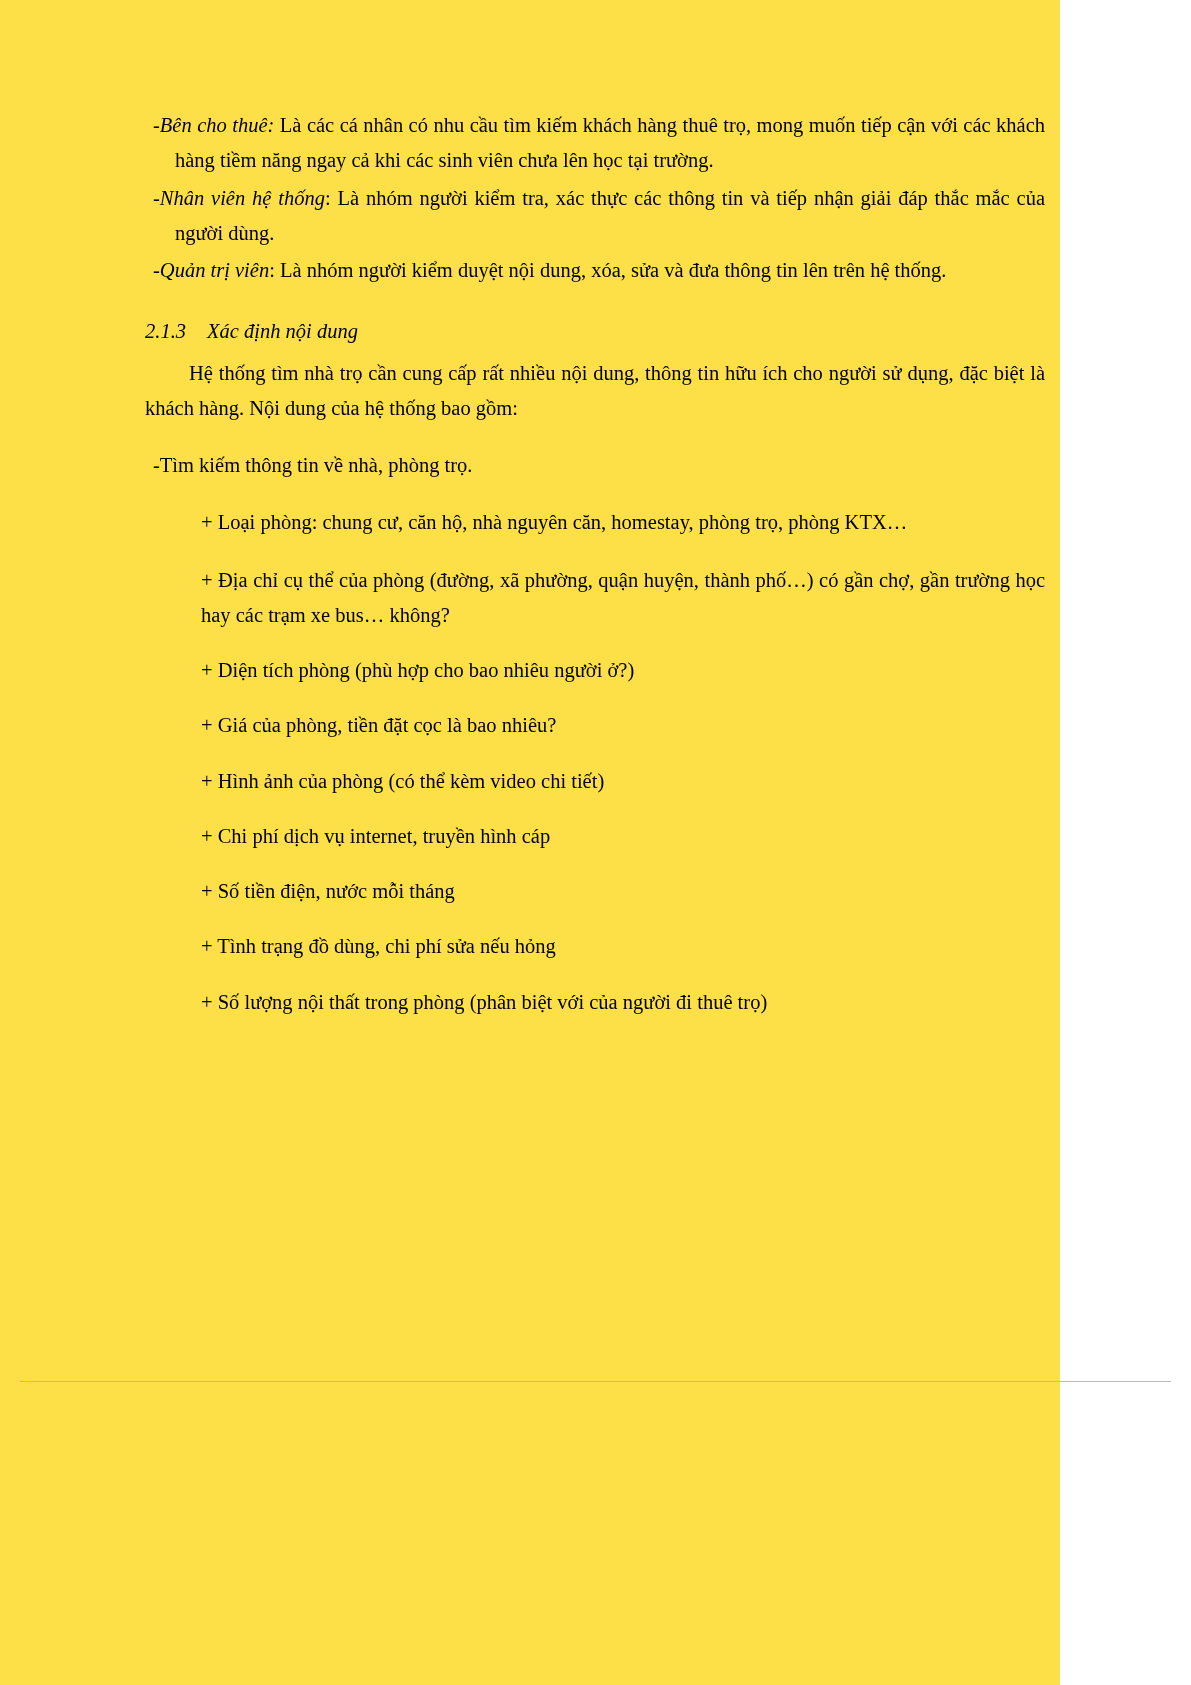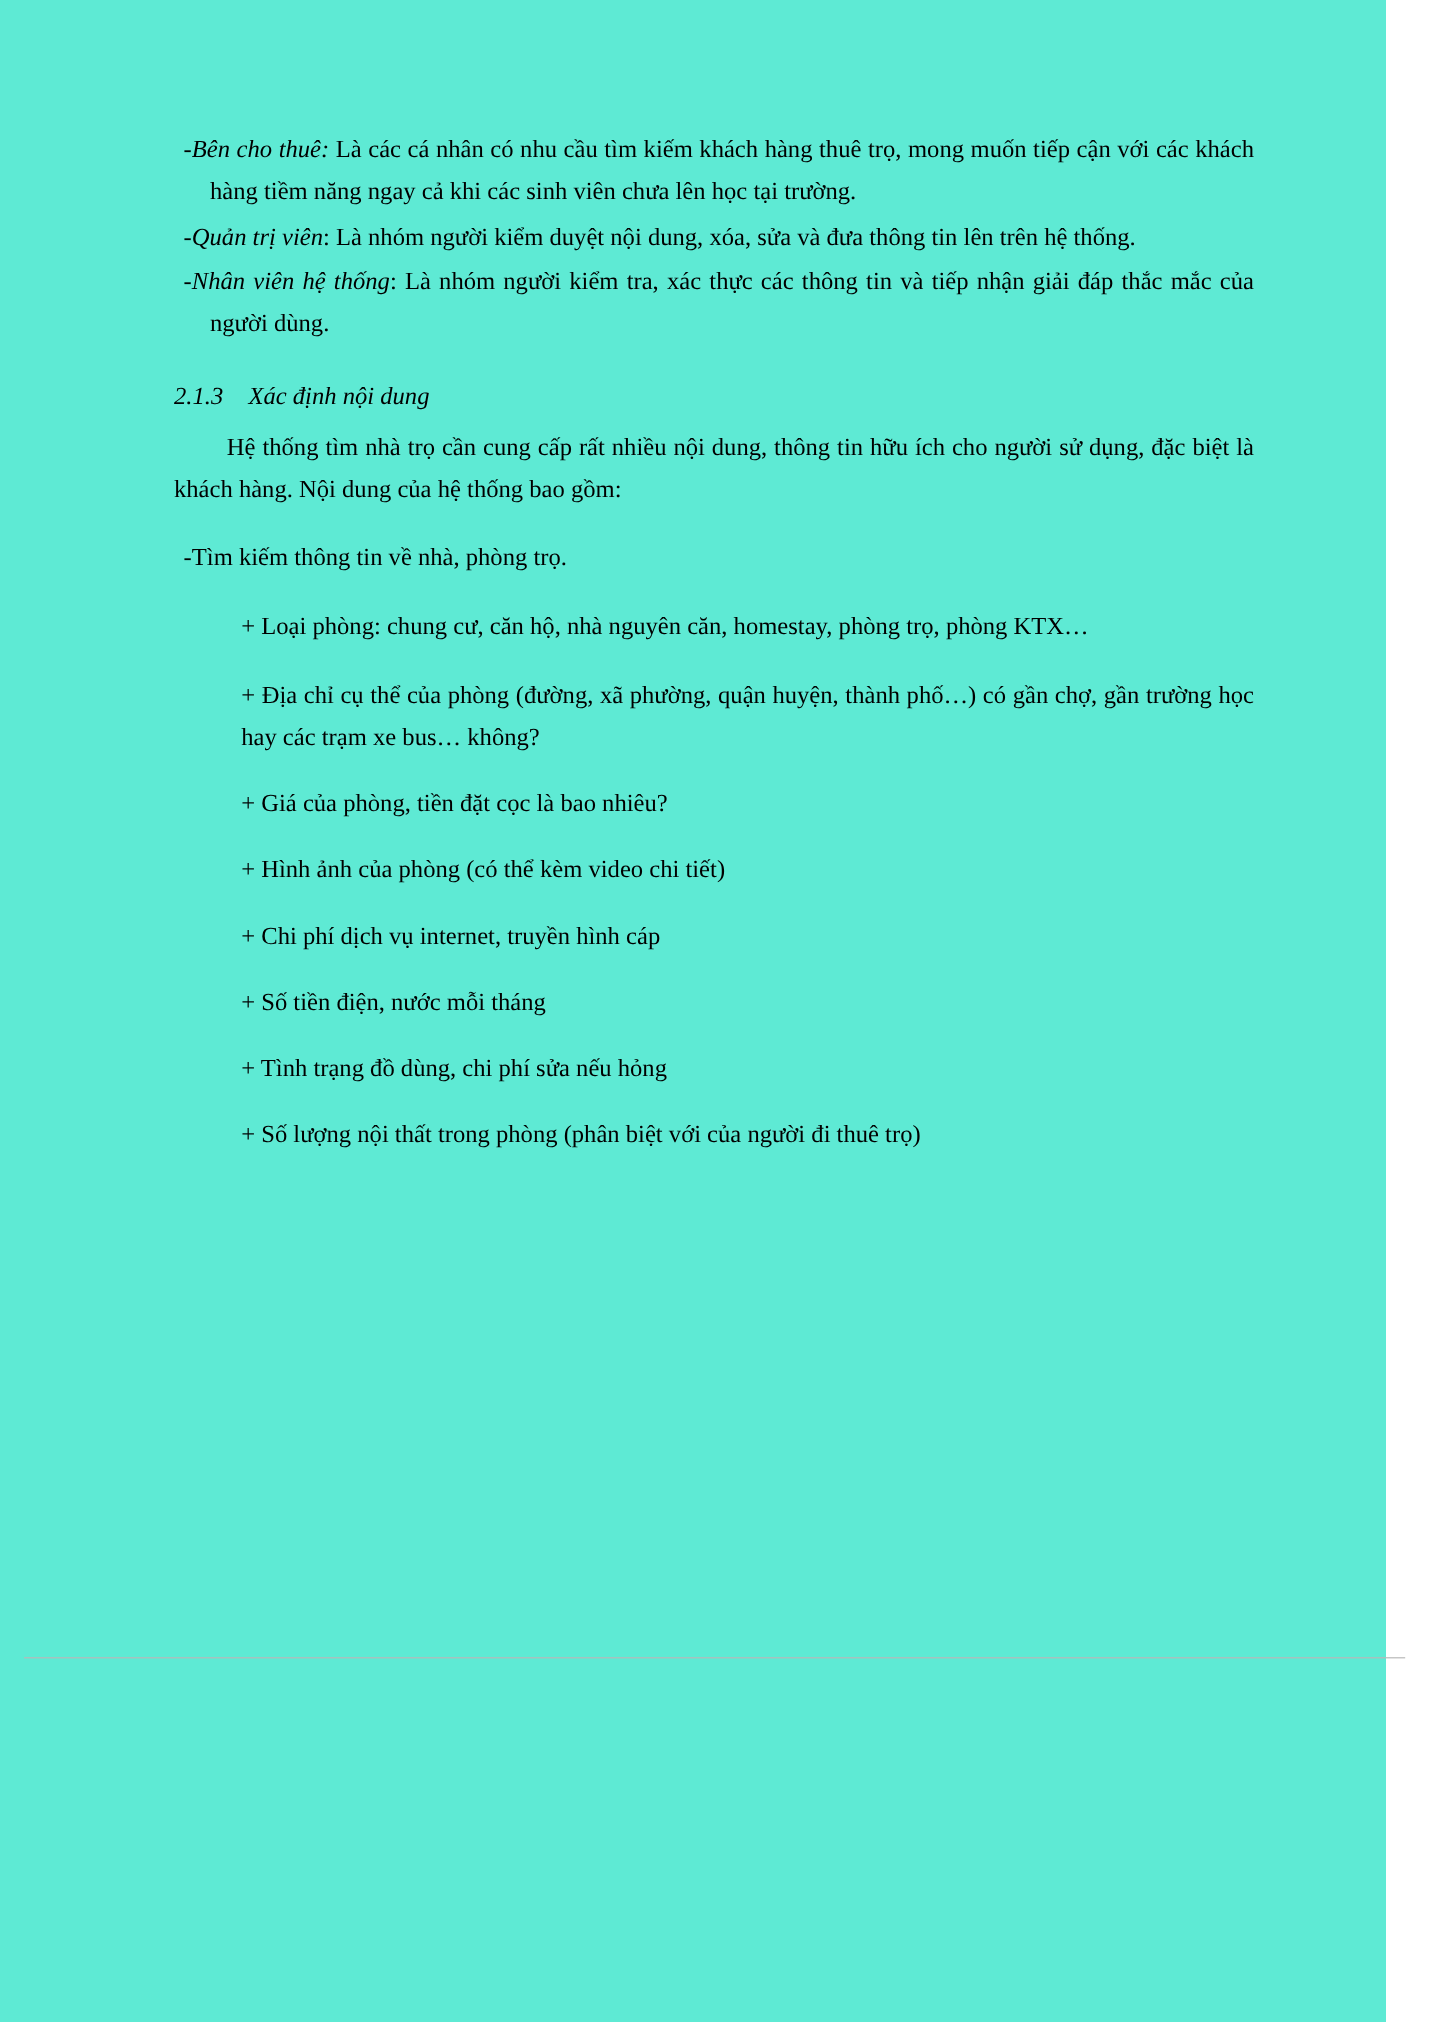--- a/index.html
+++ b/index.html
@@ -11,23 +11,23 @@
     width: 1191px;
     height: 1685px;
     position: relative;
     font-family: "Liberation Serif", "DejaVu Serif", serif;
     color: #000000;
   }
   .page {
     position: absolute;
     top: 0;
     left: 0;
-    width: 1155px;
+    width: 1060px;
     height: 1685px;
-    background: #5eead4;
+    background: #fde047;
     box-sizing: border-box;
   }
   .content {
     position: absolute;
     left: 145px;
     top: 108px;
     width: 900px;
   }
   p {
     margin: 0;
@@ -100,37 +100,38 @@
 
 <div class="page">
 
   <div class="content">
 
     <p class="bullet-block">
       <span class="ital">-Bên cho thuê:</span><span> Là các cá nhân có nhu cầu tìm kiếm khách hàng thuê trọ, mong muốn tiếp cận với các khách hàng tiềm năng ngay cả khi các sinh viên chưa lên học tại trường.</span>
     </p>
 
     <p class="bullet-block">
-      <span class="ital">-Quản trị viên</span><span>: Là nhóm người kiểm duyệt nội dung, xóa, sửa và đưa thông tin lên trên hệ thống.</span>
+      <span class="ital">-Nhân viên hệ thống</span><span>: Là nhóm người kiểm tra, xác thực các thông tin và tiếp nhận giải đáp thắc mắc của người dùng.</span>
     </p>
 
     <p class="bullet-block">
-      <span class="ital">-Nhân viên hệ thống</span><span>: Là nhóm người kiểm tra, xác thực các thông tin và tiếp nhận giải đáp thắc mắc của người dùng.</span>
+      <span class="ital">-Quản trị viên</span><span>: Là nhóm người kiểm duyệt nội dung, xóa, sửa và đưa thông tin lên trên hệ thống.</span>
     </p>
 
     <p class="heading">
       <span class="num">2.1.3</span><span>Xác định nội dung</span>
     </p>
 
     <p class="para-indent">Hệ thống tìm nhà trọ cần cung cấp rất nhiều nội dung, thông tin hữu ích cho người sử dụng, đặc biệt là khách hàng. Nội dung của hệ thống bao gồm:</p>
 
     <p class="lead-italic">-Tìm kiếm thông tin về nhà, phòng trọ.</p>
 
     <p class="sub-item">+ Loại phòng: chung cư, căn hộ, nhà nguyên căn, homestay, phòng trọ, phòng KTX…</p>
     <p class="sub-item">+ Địa chỉ cụ thể của phòng (đường, xã phường, quận huyện, thành phố…) có gần chợ, gần trường học hay các trạm xe bus… không?</p>
+    <p class="sub-item tight">+ Diện tích phòng (phù hợp cho bao nhiêu người ở?)</p>
     <p class="sub-item tight">+ Giá của phòng, tiền đặt cọc là bao nhiêu?</p>
     <p class="sub-item tight">+ Hình ảnh của phòng (có thể kèm video chi tiết)</p>
     <p class="sub-item tight">+ Chi phí dịch vụ internet, truyền hình cáp</p>
     <p class="sub-item tight">+ Số tiền điện, nước mỗi tháng</p>
     <p class="sub-item tight">+ Tình trạng đồ dùng, chi phí sửa nếu hỏng</p>
     <p class="sub-item tight">+ Số lượng nội thất trong phòng (phân biệt với của người đi thuê trọ)</p>
 
   </div>
 
   <div class="footer-rule"></div>

